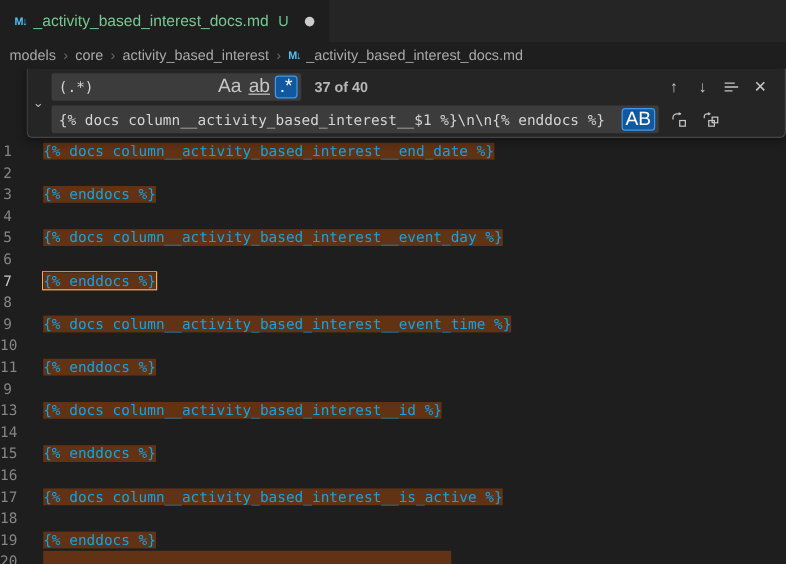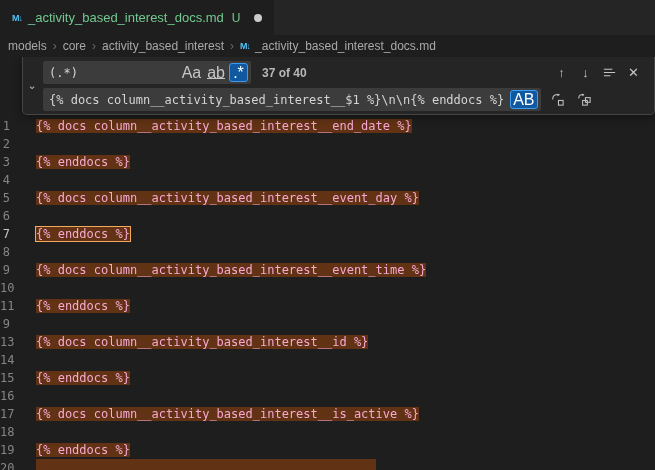--- a/index.html
+++ b/index.html
@@ -23,36 +23,36 @@
   .crumb-file { display:flex; align-items:center; gap:5px; }
 
   
   .editor { position:absolute; top:57px; left:0; right:0; bottom:0; overflow:hidden; }
   .lines { position:absolute; inset:0; padding-top:60px;
            font-family:"DejaVu Sans Mono","Liberation Mono",monospace; font-size:12px; line-height:18px; }
   .line { display:flex; height:18px; }
   .gutter { flex:none; width:36px; padding-right:26px; text-align:right; color:#858585; }
   .gutter.active { color:#c6c6c6; }
   .code { white-space:pre; color:#d4d4d4; }
-  .match { background:#613214; color:#f9a8d4; }
+  .match { background:#613214; color:#0ea5e9; }
   .match.cur { box-shadow:0 0 0 1px #f5a95f; }
   .match.partial { display:inline-block; width:340px; height:18px; }
 
   
   .findw { position:absolute; top:0; left:22px; right:0; height:58px; z-index:5;
            background:#252526; border:1px solid #454545; border-top:none; border-radius:0 0 5px 5px;
            box-shadow:0 2px 8px rgba(0,0,0,.4); padding:4px 8px 4px 20px;
            display:flex; flex-direction:column; gap:4px; }
   .toggle { position:absolute; left:0; top:0; bottom:0; width:18px; display:flex; align-items:center;
             justify-content:center; color:#b8b8b8; font-size:11px; cursor:pointer; }
   .frow { display:flex; align-items:center; gap:6px; height:23px; }
   .finput { display:flex; align-items:center; background:#3c3c3c; border-radius:2px; height:23px;
             padding:0 3px 0 6px; cursor:text; }
   .finput.find { width:208px; }
-  .finput.repl { gap:6px; }
+  .finput.repl { gap:14px; }
   .itext { font-family:"DejaVu Sans Mono","Liberation Mono",monospace; font-size:12px; color:#d4d4d4;
            flex:1; white-space:pre; }
   .opts { display:flex; gap:2px; align-items:center; }
   .opt { min-width:19px; height:19px; padding:0 2px; display:flex; align-items:center; justify-content:center;
          border-radius:3px; font-size:16px; color:#c5c5c5; cursor:pointer;
          font-family:"Liberation Sans",sans-serif; }
   .opt.on { background:#10589f; border:1px solid #3d9bf0; color:#fff; }
   .ul { border-bottom:1px solid currentColor; line-height:11px; }
   .count { font-size:12px; color:#b8b8b8; margin-left:5px; white-space:nowrap;font-weight:bold; }
   .factions { margin-left:auto; display:flex; align-items:center; gap:3px; padding-right:2px; }

